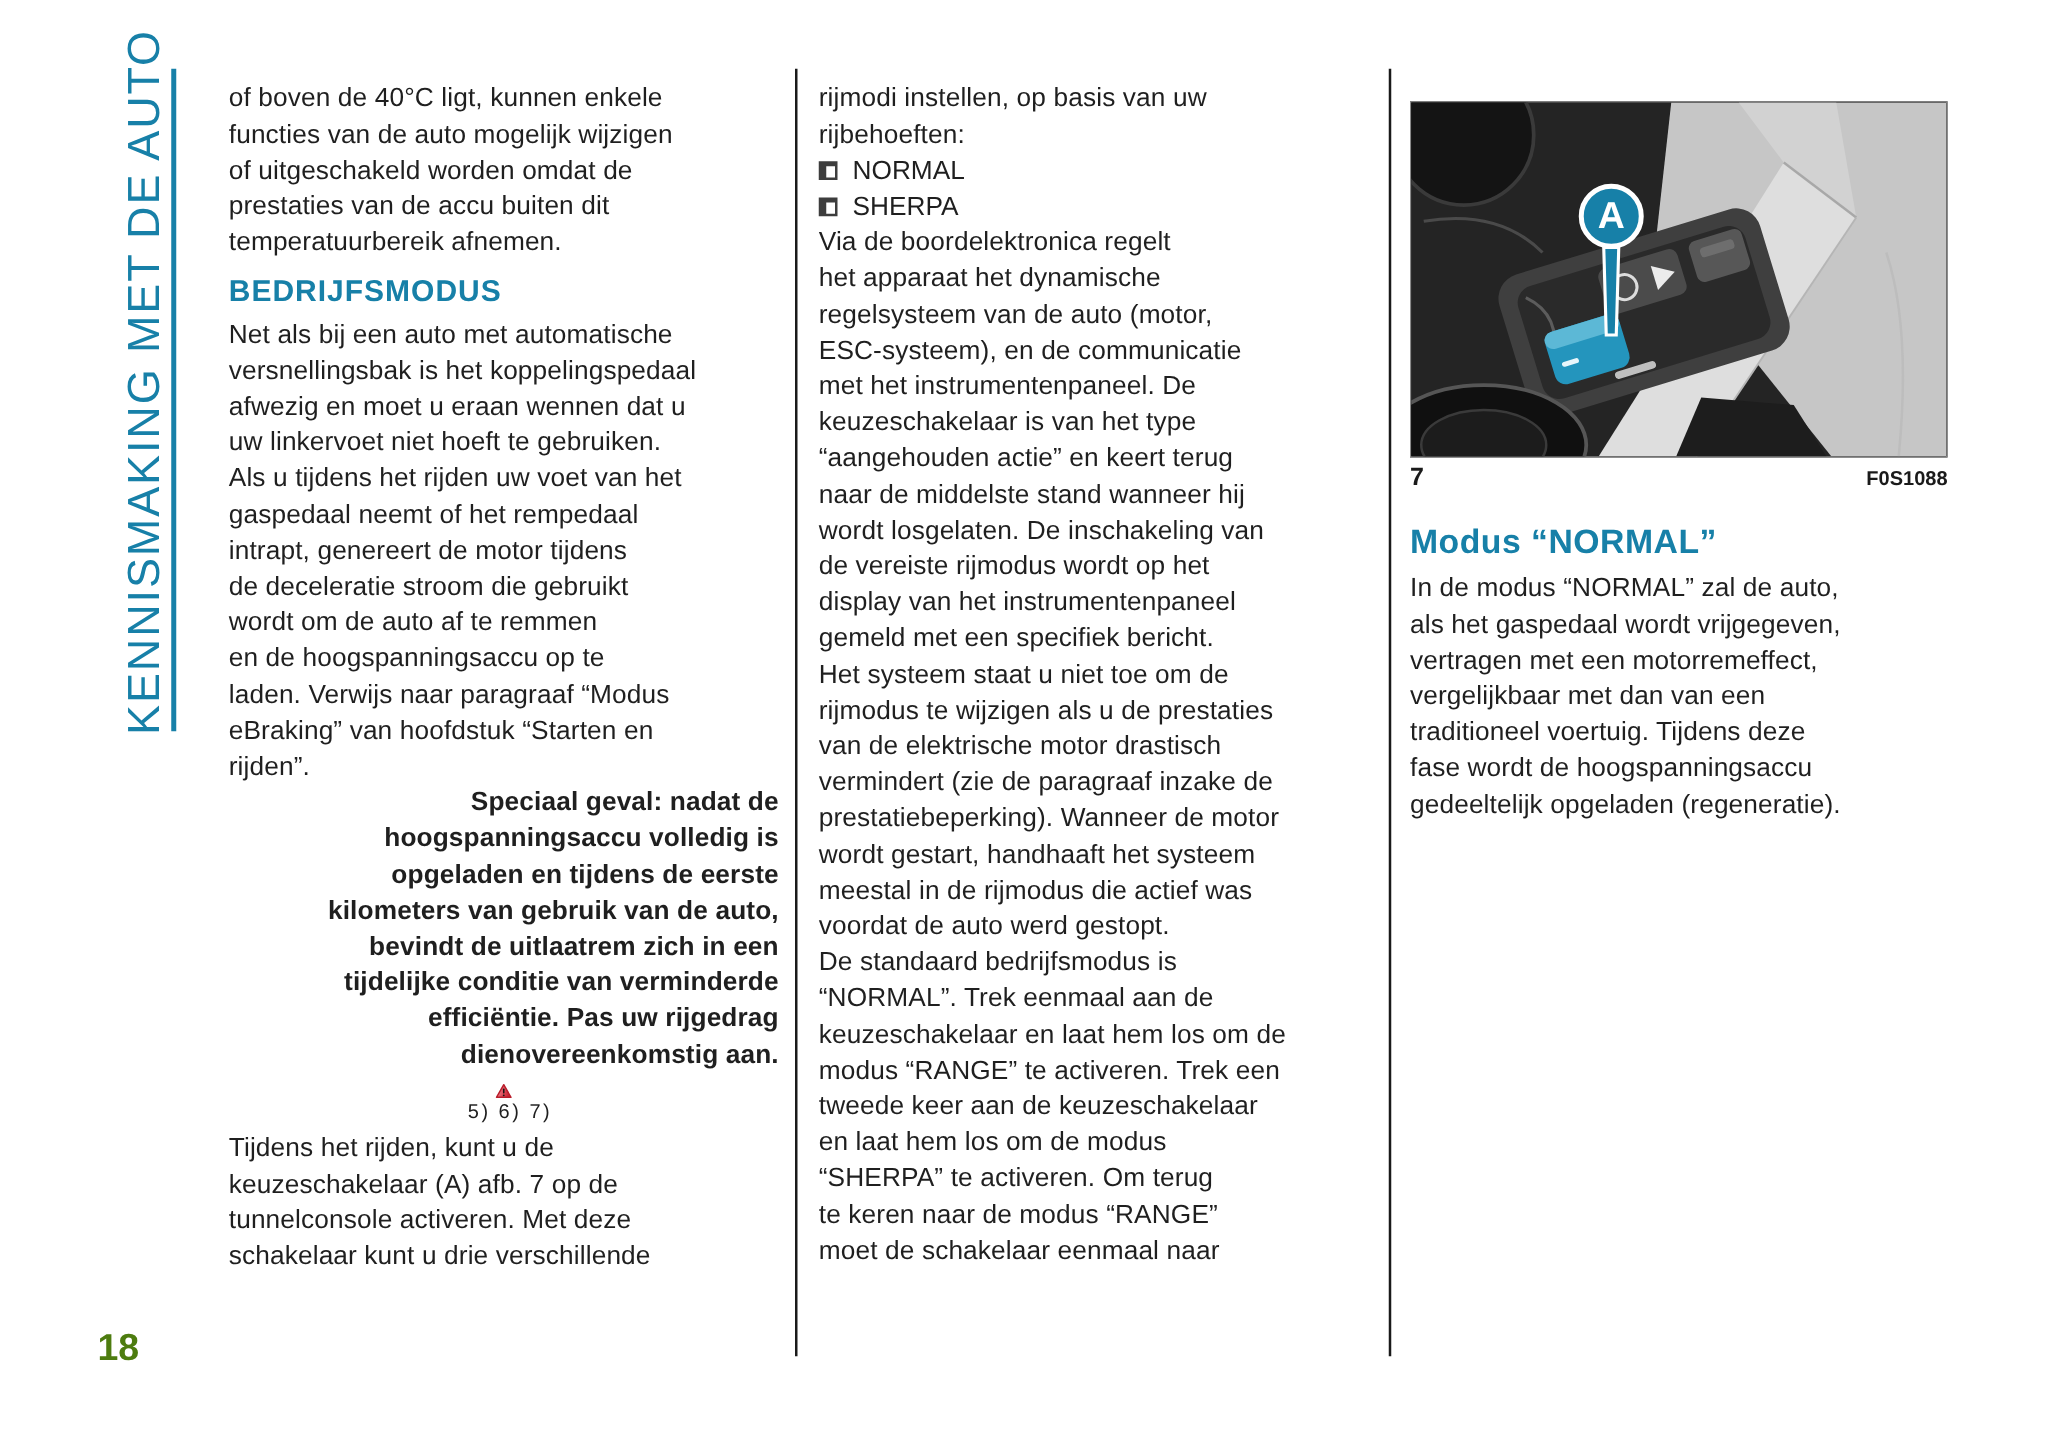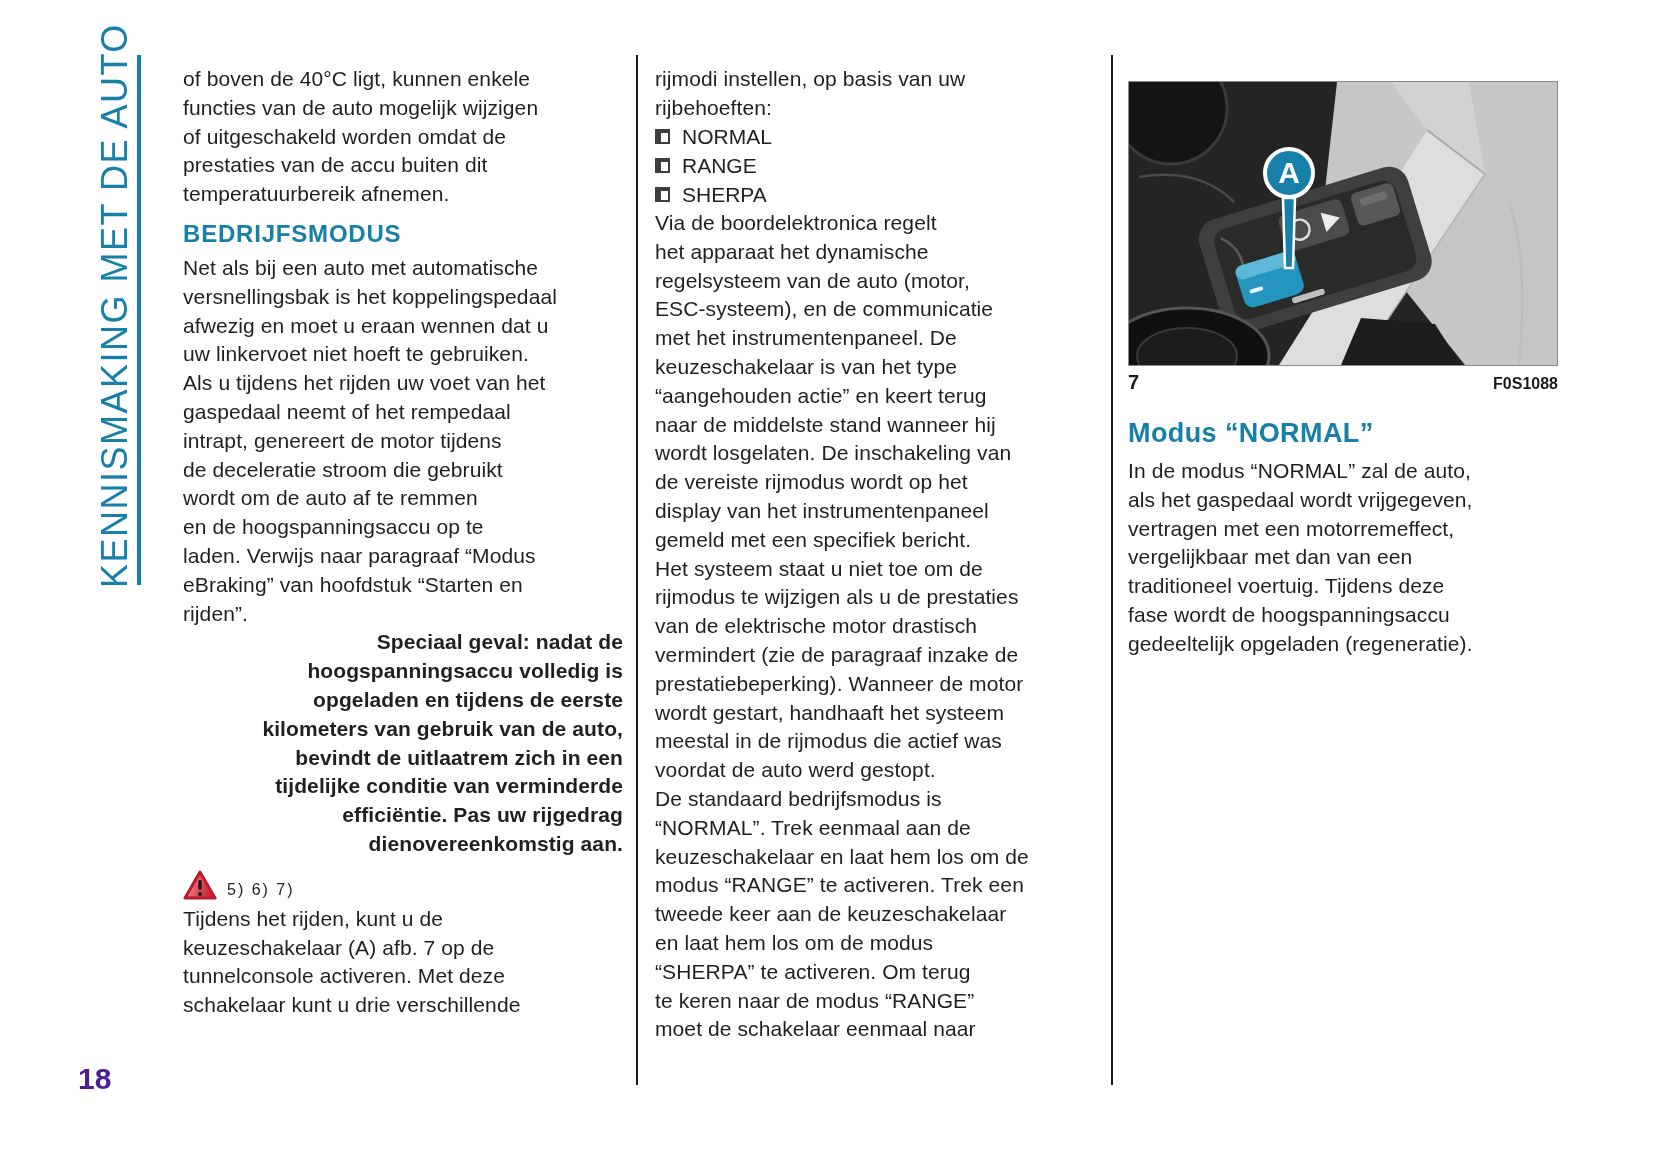--- a/index.html
+++ b/index.html
@@ -26,21 +26,21 @@
   .sub-heading{
     font-size:27px;font-weight:bold;letter-spacing:0.4px;color:#1780a8;
     margin:22px 0 6px 0;line-height:34px;
   }
   .sidebar-title{
     position:absolute;left:94px;top:588px;transform:rotate(-90deg);
     transform-origin:0 0;white-space:nowrap;font-size:36px;letter-spacing:1.5px;
     color:#1780a8;font-weight:normal;
   }
   .sidebar-rule{position:absolute;left:137px;top:55px;width:4px;height:530px;background:#1780a8;}
-  .warning-row{display:flex;align-items:flex-end;margin:8px 0 4px 0;height:34px;}
+  .warning-row{display:flex;align-items:center;margin:8px 0 4px 0;height:34px;flex-direction:column;}
   .warning-refs{font-size:16px;margin-left:10px;line-height:22px;letter-spacing:2px;color:#1f1f1f;}
   .mode-list{margin:0;}
   .mode-item{display:flex;align-items:center;height:28.8px;}
   .mode-bullet{
     display:inline-block;width:15px;height:15px;box-sizing:border-box;
     border-style:solid;border-color:#3d3d3d;border-width:4px 2px 2px 6px;
     margin-right:12px;background:#ffffff;
   }
   .mode-label{font-size:21px;}
   .figure{
@@ -52,21 +52,21 @@
     position:absolute;left:134px;top:65px;width:52px;height:52px;box-sizing:border-box;
     border-radius:50%;background:#1780a8;border:4px solid #ffffff;
     color:#ffffff;font-weight:bold;font-size:30px;display:flex;align-items:center;justify-content:center;
   }
   .figure-caption{
     display:flex;justify-content:space-between;align-items:baseline;
     width:430px;margin-top:5px;
   }
   .figure-number{font-size:20px;font-weight:bold;color:#1a1a1a;}
   .figure-code{font-size:16px;font-weight:bold;color:#1a1a1a;}
-  .page-number{position:absolute;left:78px;top:1062px;font-size:30px;font-weight:bold;color:#4c1d95;}
+  .page-number{position:absolute;left:78px;top:1062px;font-size:30px;font-weight:bold;color:#4d7c0f;}
   .gap-top{margin-top:7px;}
 </style>
 </head>
 <body>
 
 <div class="sidebar-title">KENNISMAKING MET DE AUTO</div>
 <div class="sidebar-rule"></div>
 
 <div id="divider1" class="vrule"></div>
 <div id="divider2" class="vrule"></div>
@@ -123,24 +123,20 @@
 <div id="col2" class="col">
   <p class="body-text">rijmodi instellen, op basis van uw
 rijbehoeften:</p>
   <div class="mode-list">
     <div class="mode-item">
       <span class="mode-bullet"></span>
       <span class="mode-label">NORMAL</span>
     </div>
     <div class="mode-item">
       <span class="mode-bullet"></span>
-      <span class="mode-label">RANGE</span>
-    </div>
-    <div class="mode-item">
-      <span class="mode-bullet"></span>
       <span class="mode-label">SHERPA</span>
     </div>
   </div>
   <p class="body-text">Via de boordelektronica regelt
 het apparaat het dynamische
 regelsysteem van de auto (motor,
 ESC-systeem), en de communicatie
 met het instrumentenpaneel. De
 keuzeschakelaar is van het type
 “aangehouden actie” en keert terug

